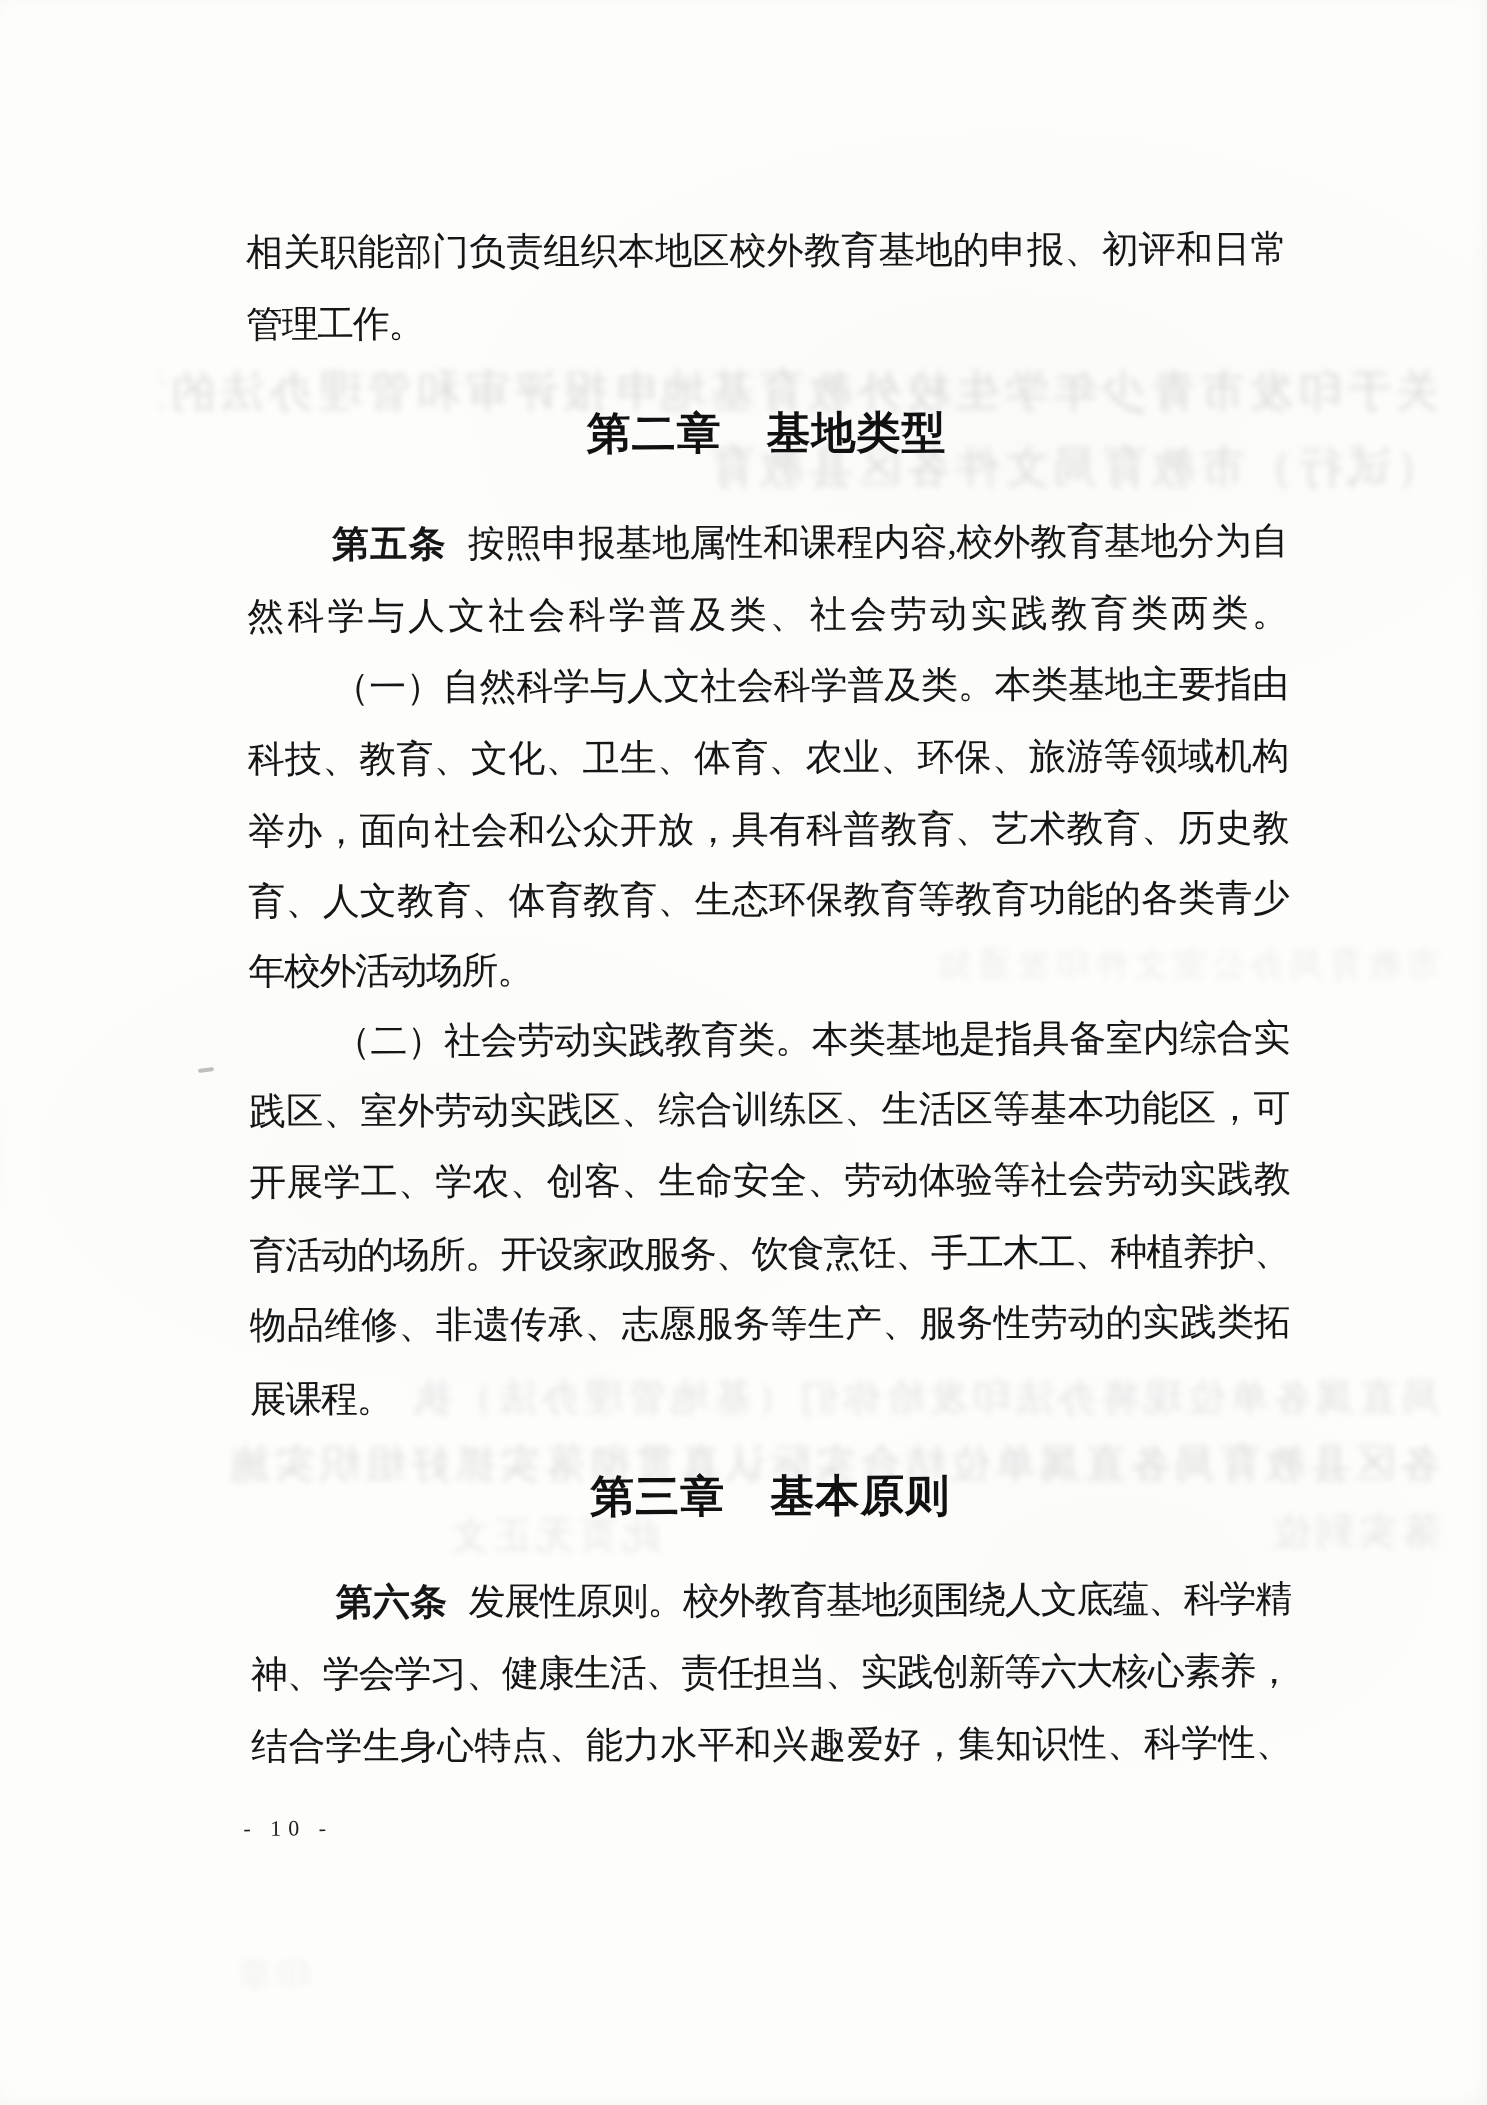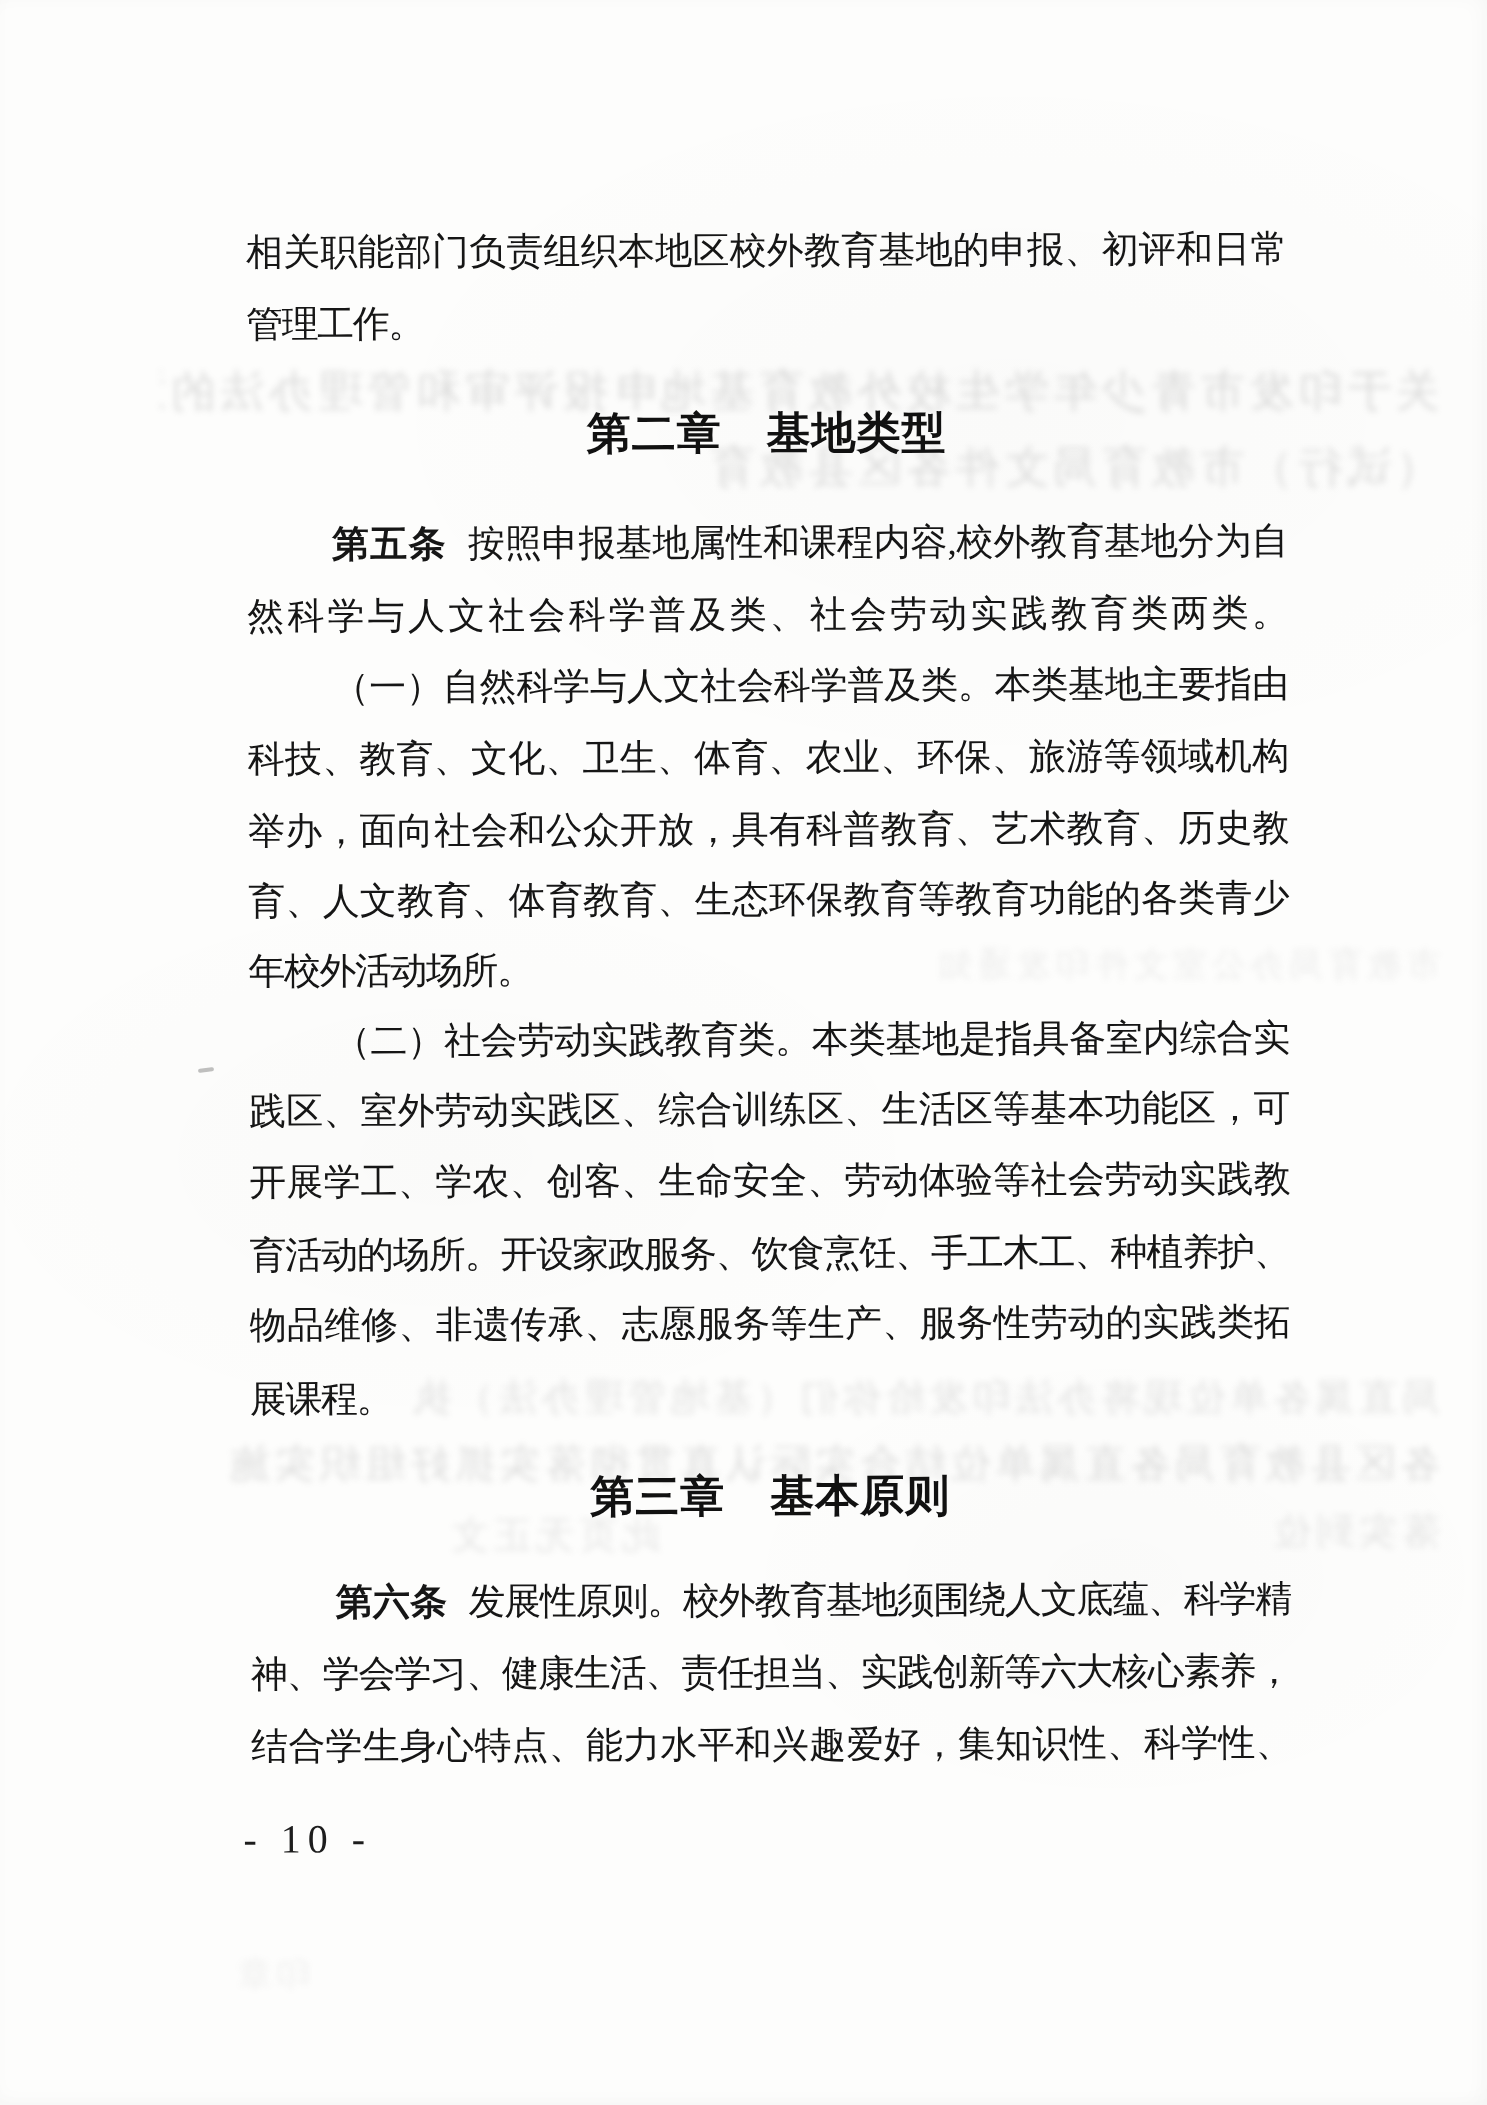--- a/index.html
+++ b/index.html
@@ -32,21 +32,21 @@
     font-weight:700;margin-right:21px;letter-spacing:0;
   }
   .heading{
     position:absolute;left:248px;width:1040px;text-align:center;
     font-family:"Liberation Sans","DejaVu Sans",sans-serif;
     font-weight:700;font-size:44px;line-height:52px;letter-spacing:1px;
     color:#111;
   }
   .pagenum{
     position:absolute;left:240px;top:1814px;
-    font-size:40px;letter-spacing:7px;color:#1d1d1d;
+    font-size:22px;letter-spacing:7px;color:#1d1d1d;
   }
   .bleed{
     position:absolute;white-space:nowrap;overflow:hidden;
     color:#8f8f8f;filter:blur(3px);
     transform:scaleX(-1);
     font-family:"Liberation Sans","DejaVu Sans",sans-serif;
     letter-spacing:5px;pointer-events:none;
   }
   .b0{left:160px;top:362px;width:1280px;height:52px;font-size:44px;opacity:.30;}
   .b1{left:210px;top:438px;width:1230px;height:54px;font-size:44px;opacity:.28;}

